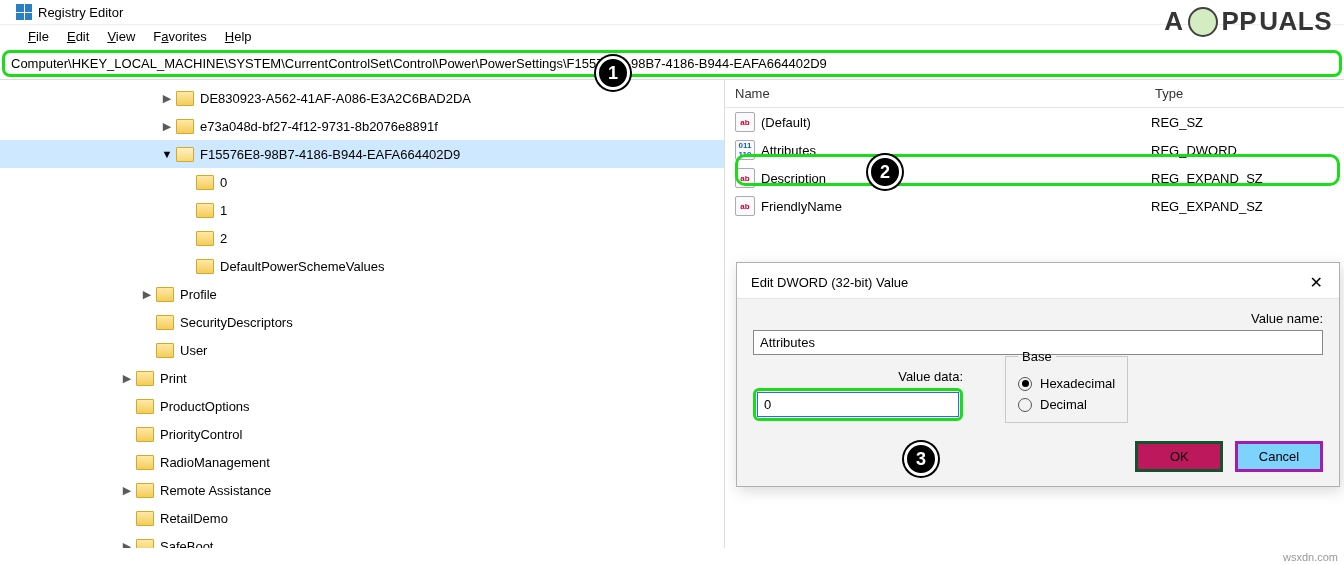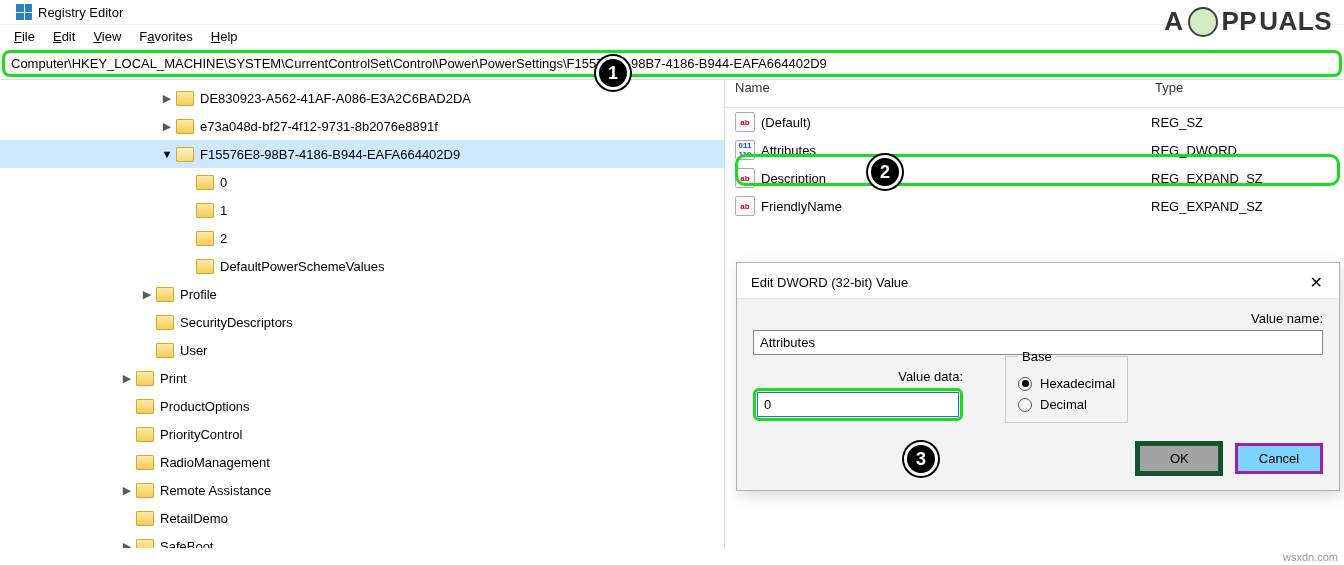--- a/index.html
+++ b/index.html
@@ -24,21 +24,21 @@
   .titlebar .icon-grid {
     width: 16px; height: 16px;
     display: grid;
     grid-template: 1fr 1fr / 1fr 1fr;
     gap: 1px;
   }
   .titlebar .icon-grid span { background: #2a80c4; }
   .menubar {
     display: flex;
     gap: 2px;
-    padding: 2px 6px;
+    padding: 2px 20px;
   }
   .menubar span {
     padding: 2px 8px;
     color: #000;
   }
   .menubar span u { text-decoration: underline; }
   .addressbar {
     margin: 2px 2px;
     border: 3px solid #1bdc1b;
     border-radius: 8px;
@@ -88,21 +88,21 @@
     background: linear-gradient(#fff0c2,#f7d97a);
   }
   .tree-row.selected { background: #cde8ff; }
   .tree-label { padding-right: 8px; }
   .list-header {
     display: flex;
     border-bottom: 1px solid #e5e5e5;
     font-weight: 400;
     color: #333;
     height: 28px;
-    align-items: flex-start;
+    align-items: center;
   }
   .list-header div { padding: 0 10px; }
   .col-name { width: 420px; }
   .col-type { flex: 1; }
   .list-row {
     display: flex;
     align-items: center;
     height: 28px;
   }
   .list-row .val-icon {
@@ -180,21 +180,21 @@
   .dlg-buttons { text-align: right; margin-top: 18px;}
   .btn {
     display: inline-block;
     min-width: 88px;
     padding: 5px 12px;
     border: 3px solid #a21caf;
     background: #7dd3fc;
     text-align: center;
     margin-left: 8px;
   }
-  .btn.primary { border: 5px solid #14532d; background: #a3a3a3;}
+  .btn.primary { border: 3px solid #14532d; background: #be185d;}
   .annot-badge {
     position: absolute;
     width: 34px; height: 34px;
     border-radius: 50%;
     background: #000;
     color: #fff;
     border: 3px solid #fff;
     box-shadow: 0 0 0 2px #000;
     display: flex; align-items: center; justify-content: center;
     font-weight: bold; font-size: 18px;

